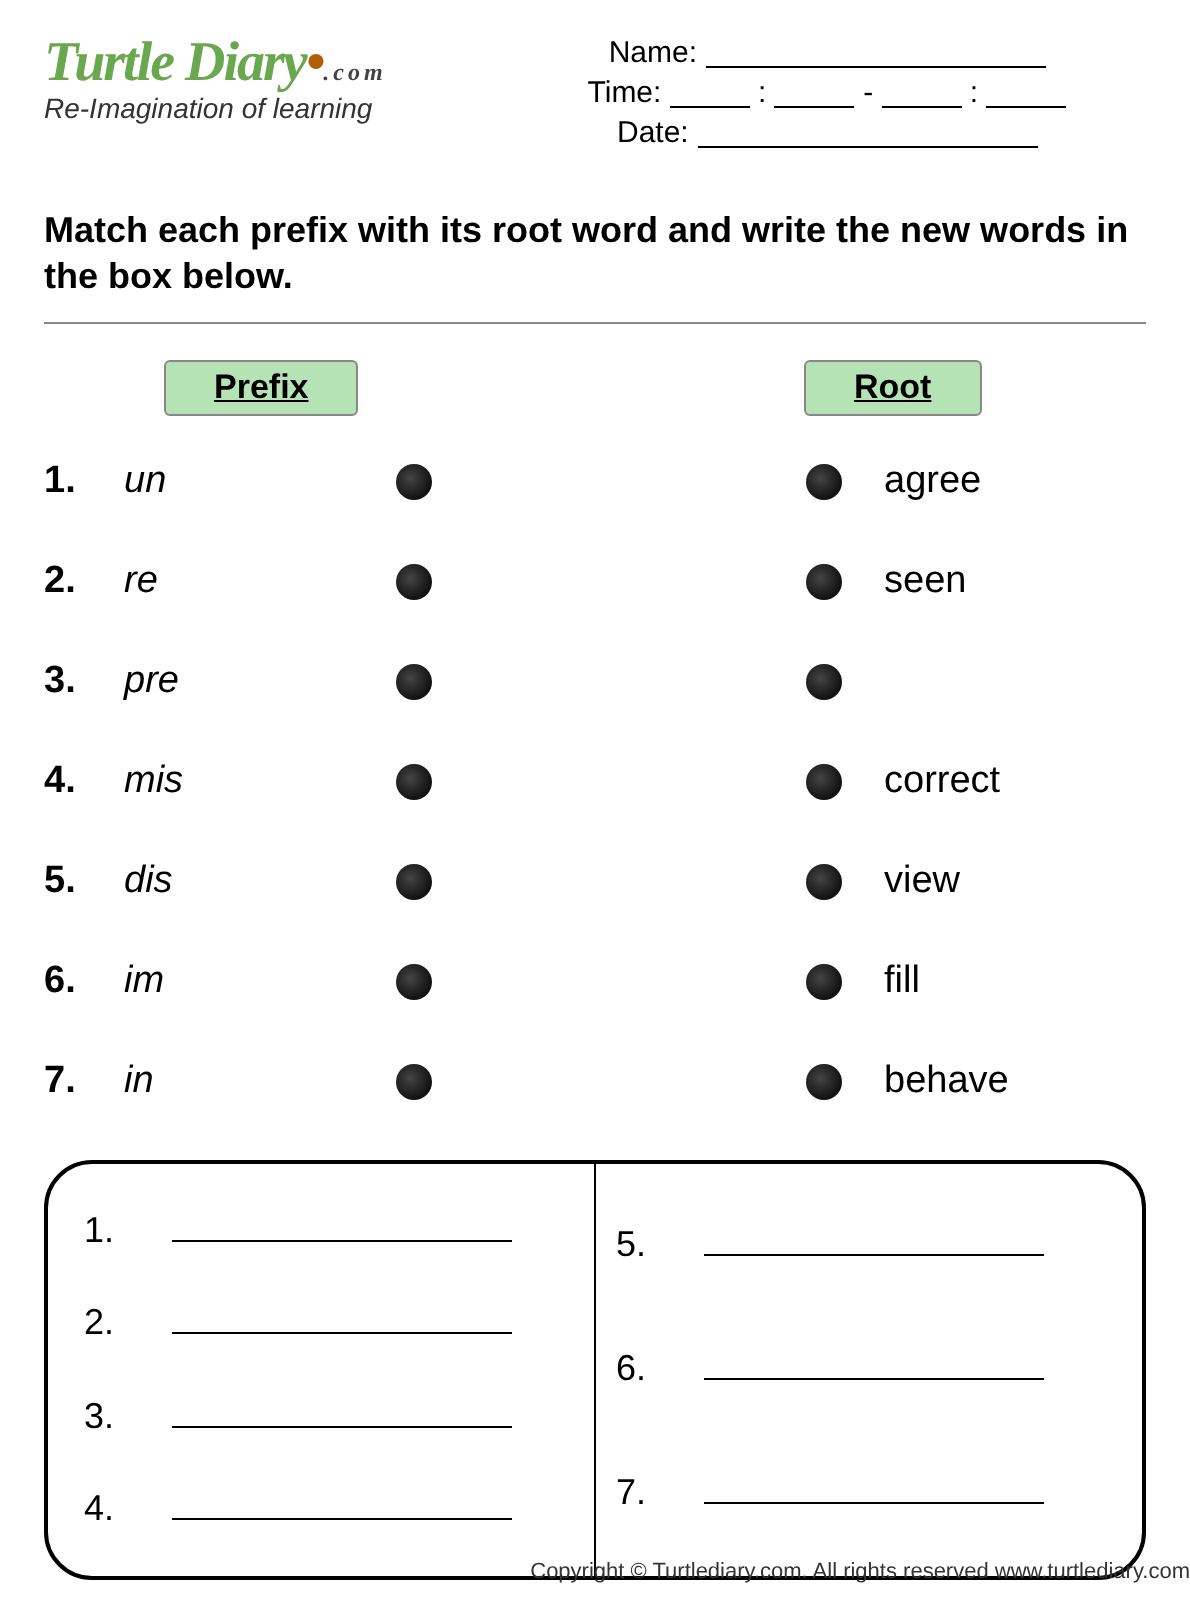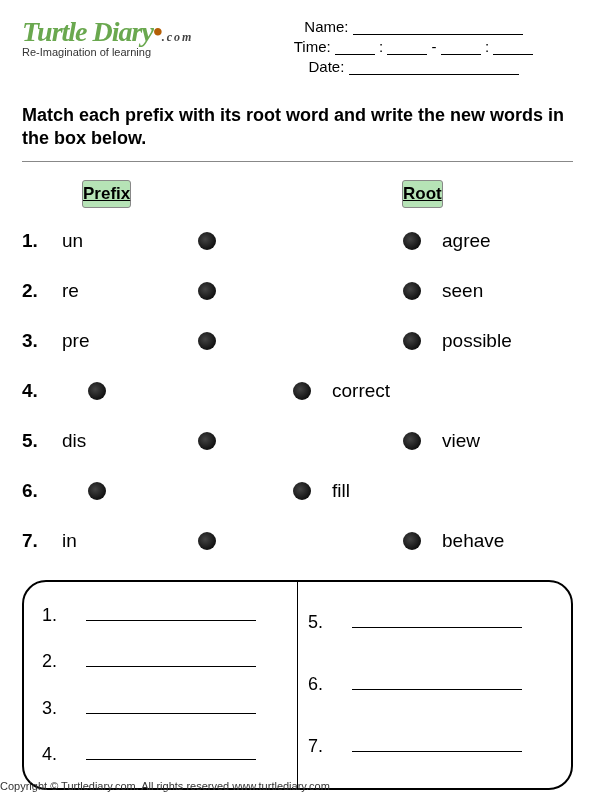--- a/index.html
+++ b/index.html
@@ -3,47 +3,47 @@
 <meta charset="utf-8">
 <style>
 * { box-sizing: border-box; margin: 0; padding: 0; }
 body { width: 595px; height: 800px; font-family: Arial, sans-serif; background: #fff; color: #000; position: relative; }
 .page { padding: 18px 22px; }
 .header { display: flex; align-items: flex-start; gap: 12px; }
 .logo { flex: 0 0 220px; }
 .logo-main { font-family: "Comic Sans MS", cursive; font-size: 28px; font-weight: bold; font-style: italic; color: #6aa84f; letter-spacing: -1px; line-height: 1; }
 .logo-dot { color: #b45f06; }
 .logo-com { font-size: 12px; color: #444; letter-spacing: 2px; }
-.logo-sub { font-size: 11px; color: #333; }
+.logo-sub { font-size: 14px; color: #333; font-style: italic; }
 .fields { flex: 1; font-size: 15px; }
 .field-row { text-align: center; margin-bottom: 3px; }
 .field-line { display: inline-block; border-bottom: 1px solid #000; width: 170px; height: 14px; vertical-align: middle; }
 .time-seg { display: inline-block; border-bottom: 1px solid #000; width: 40px; height: 14px; vertical-align: middle; }
 .instructions { font-size: 18px; font-weight: bold; margin-top: 26px; line-height: 1.3; }
 hr.divider { margin-top: 10px; border: none; border-top: 1px solid #888; }
 .cols-header { display: flex; margin-top: 18px; }
 .col-left-hdr { width: 300px; padding-left: 60px; }
 .col-right-hdr { padding-left: 80px; }
-.pill { display: inline-block; background: #b6e3b6; border: 1px solid #888; border-radius: 3px; padding: 3px 0; font-weight: bold; font-size: 17px; text-decoration: underline; }
+.pill { display: inline-block; background: #b6e3b6; border: 1px solid #888; border-radius: 3px; padding: 3px 24px; font-weight: bold; font-size: 17px; text-decoration: underline; }
 .rows { margin-top: 8px; }
 .match-row { display: flex; align-items: center; height: 50px; font-size: 19px; }
 .num { width: 40px; font-weight: bold; }
-.prefix { width: 110px; }
+.prefix { width: 110px; font-style: italic; }
 .dot { width: 18px; height: 18px; border-radius: 50%; background: radial-gradient(circle at 40% 40%, #444 0%, #111 70%); }
 .dot1 { width: 70px; display: flex; justify-content: center; }
 .spacer { width: 140px; }
 .dot2 { width: 60px; display: flex; justify-content: center; }
 .root { flex: 1; }
 .answer-box { border: 2px solid #000; border-radius: 24px; margin-top: 14px; display: flex; height: 210px; padding: 10px 18px; }
 .ans-col { flex: 1; display: flex; flex-direction: column; justify-content: space-around; }
 .ans-divider { border-left: 1px solid #000; margin: -10px 10px; }
 .ans-row { display: flex; align-items: baseline; font-size: 18px; }
 .ans-num { width: 36px; }
 .ans-line { flex: 1; max-width: 170px; border-bottom: 1.5px solid #000; margin-left: 8px; }
-.footer { position: absolute; bottom: 8px; left: 0; right: 0; text-align: left; font-size: 11px; color: #333; }
+.footer { position: absolute; bottom: 8px; left: 0; right: 0; text-align: right; font-size: 11px; color: #333; }
 </style>
 </head>
 <body>
 
 <div class="page">
   <div class="header">
     <div class="logo">
       <div class="logo-main">
         <span>Turtle Diary</span><span class="logo-dot">•</span><span class="logo-com">.com</span>
       </div>
@@ -101,24 +101,24 @@
       <div class="match-row">
         <div class="num">3.</div>
         <div class="prefix">pre</div>
         <div class="dot1">
           <div class="dot"></div>
         </div>
         <div class="spacer"></div>
         <div class="dot2">
           <div class="dot"></div>
         </div>
-        <div class="root">possible</div>
       </div>
       <div class="match-row">
         <div class="num">4.</div>
+        <div class="prefix">mis</div>
         <div class="dot1">
           <div class="dot"></div>
         </div>
         <div class="spacer"></div>
         <div class="dot2">
           <div class="dot"></div>
         </div>
         <div class="root">correct</div>
       </div>
       <div class="match-row">
@@ -128,20 +128,21 @@
           <div class="dot"></div>
         </div>
         <div class="spacer"></div>
         <div class="dot2">
           <div class="dot"></div>
         </div>
         <div class="root">view</div>
       </div>
       <div class="match-row">
         <div class="num">6.</div>
+        <div class="prefix">im</div>
         <div class="dot1">
           <div class="dot"></div>
         </div>
         <div class="spacer"></div>
         <div class="dot2">
           <div class="dot"></div>
         </div>
         <div class="root">fill</div>
       </div>
       <div class="match-row">

